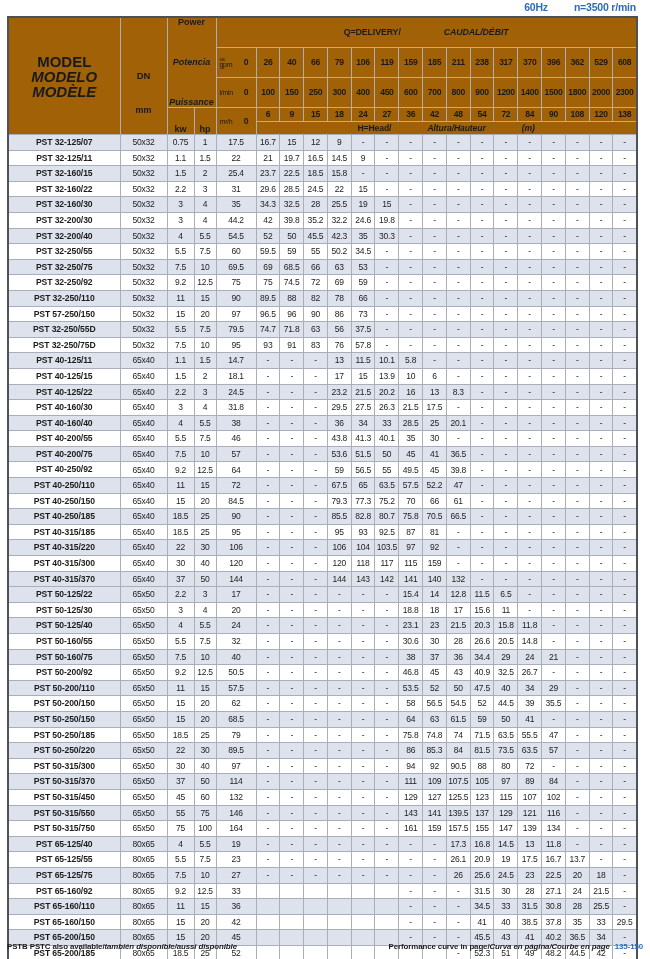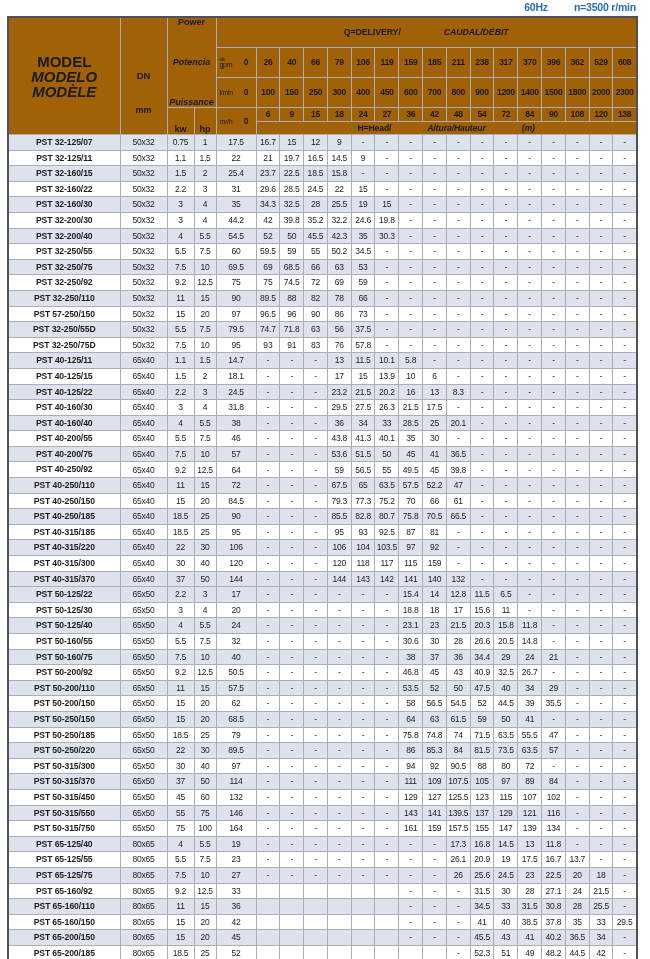--- a/index.html
+++ b/index.html
@@ -1465,14 +1465,22 @@
           <td>77.5</td>
           <td>75.5</td>
           <td>74.5</td>
           <td>70</td>
           <td>66</td>
           <td>58</td>
         </tr>
       </tbody>
   </table>
 
+  <div id="footer">
+    <span class="fl">
+      <span>PSTB PSTC also available/</span><span class="it">también disponible/aussi disponible</span>
+    </span>
+    <span class="fr">
+      <span>Performance curve in page/</span><span class="it">Curva en página/Courbe en page</span><span class="pageref">135-150</span>
+    </span>
+  </div>
 
 </div>
 
 </body></html>

